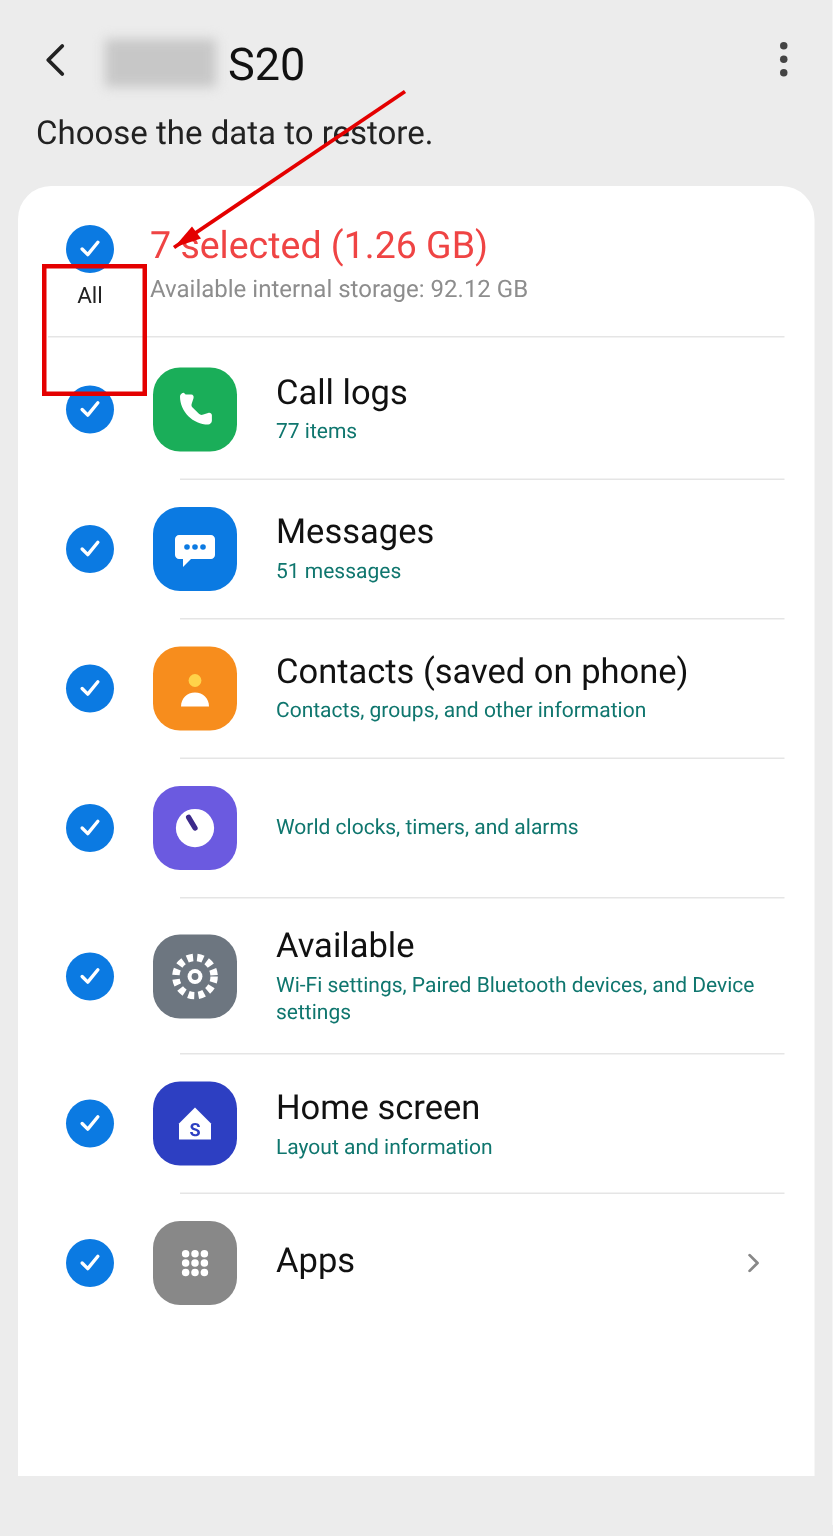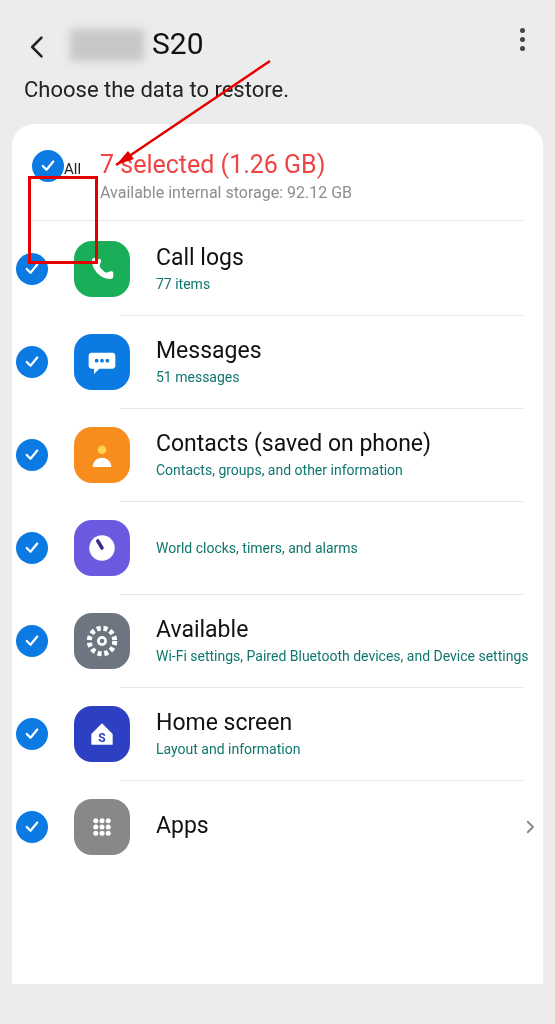--- a/index.html
+++ b/index.html
@@ -1,37 +1,37 @@
 <!DOCTYPE html>
 <html><head>
 <meta charset="utf-8">
 <style>
 *{box-sizing:border-box;margin:0;padding:0;font-family:-apple-system,BlinkMacSystemFont,"Segoe UI",Roboto,sans-serif}
 body{width:555px;height:1024px;background:#ececec;overflow:hidden;position:relative}
-.header{padding:26px 24px 10px;display:flex;align-items:flex-end;position:relative}
+.header{padding:26px 24px 10px;display:flex;align-items:flex-start;position:relative}
 .back{width:28px;height:28px;margin-right:18px}
 .back svg{width:100%;height:100%}
 .title-blur{width:74px;height:32px;background:#c7c7c7;filter:blur(4px);margin-right:8px}
 .title{font-size:30px;color:#111;font-weight:400}
 .more{position:absolute;right:30px;top:28px;display:flex;flex-direction:column;gap:4px}
 .more span{width:5px;height:5px;background:#444;border-radius:50%}
 .subtitle{padding:6px 24px 22px;font-size:22px;color:#222}
 .card{background:#fff;border-radius:22px 22px 0 0;margin:0 12px;padding:18px 0 0;height:860px;position:relative;overflow:hidden}
 .all-row{display:flex;align-items:flex-start;padding:8px 20px 18px}
 .all-box{position:absolute;left:28px;top:176px;width:70px;height:88px;border:3px solid #e40000;pointer-events:none;z-index:10}
 .arrow{position:absolute;left:98px;top:55px;width:180px;height:120px;pointer-events:none;z-index:9}
 .check{width:32px;height:32px;border-radius:50%;background:#0b7ae2;display:flex;align-items:center;justify-content:center;flex-shrink:0}
 .check svg{width:18px;height:18px}
-.all-col{display:flex;flex-direction:row;align-items:center;width:56px}
+.all-col{display:flex;flex-direction:column;align-items:center;width:56px}
 .all-label{font-size:15px;color:#222;margin-top:6px}
 .summary{margin-left:12px;flex:1}
 .sel-count{font-size:25px;color:#ef4444;margin-bottom:4px}
 .storage{font-size:16px;color:#8d8d8d}
 .divider{height:1px;background:#e5e5e5;margin:0 20px 0 108px}
-.row{display:flex;align-items:center;padding:18px 4px}
+.row{display:flex;align-items:center;padding:18px 32px}
 .row .check{margin-right:26px}
 .icon{width:56px;height:56px;border-radius:18px;display:flex;align-items:center;justify-content:center;flex-shrink:0;margin-right:26px}
 .row-text{flex:1}
 .row-title{font-size:23px;color:#111;margin-bottom:4px}
 .row-sub{font-size:14px;color:#0f766e;line-height:1.3}
 .chev{width:18px;height:18px;margin-left:8px}
 .ic-call{background:#1aae59}
 .ic-msg{background:#0b7ae2}
 .ic-contacts{background:#f78d1d}
 .ic-clock{background:#6b5ae0}

